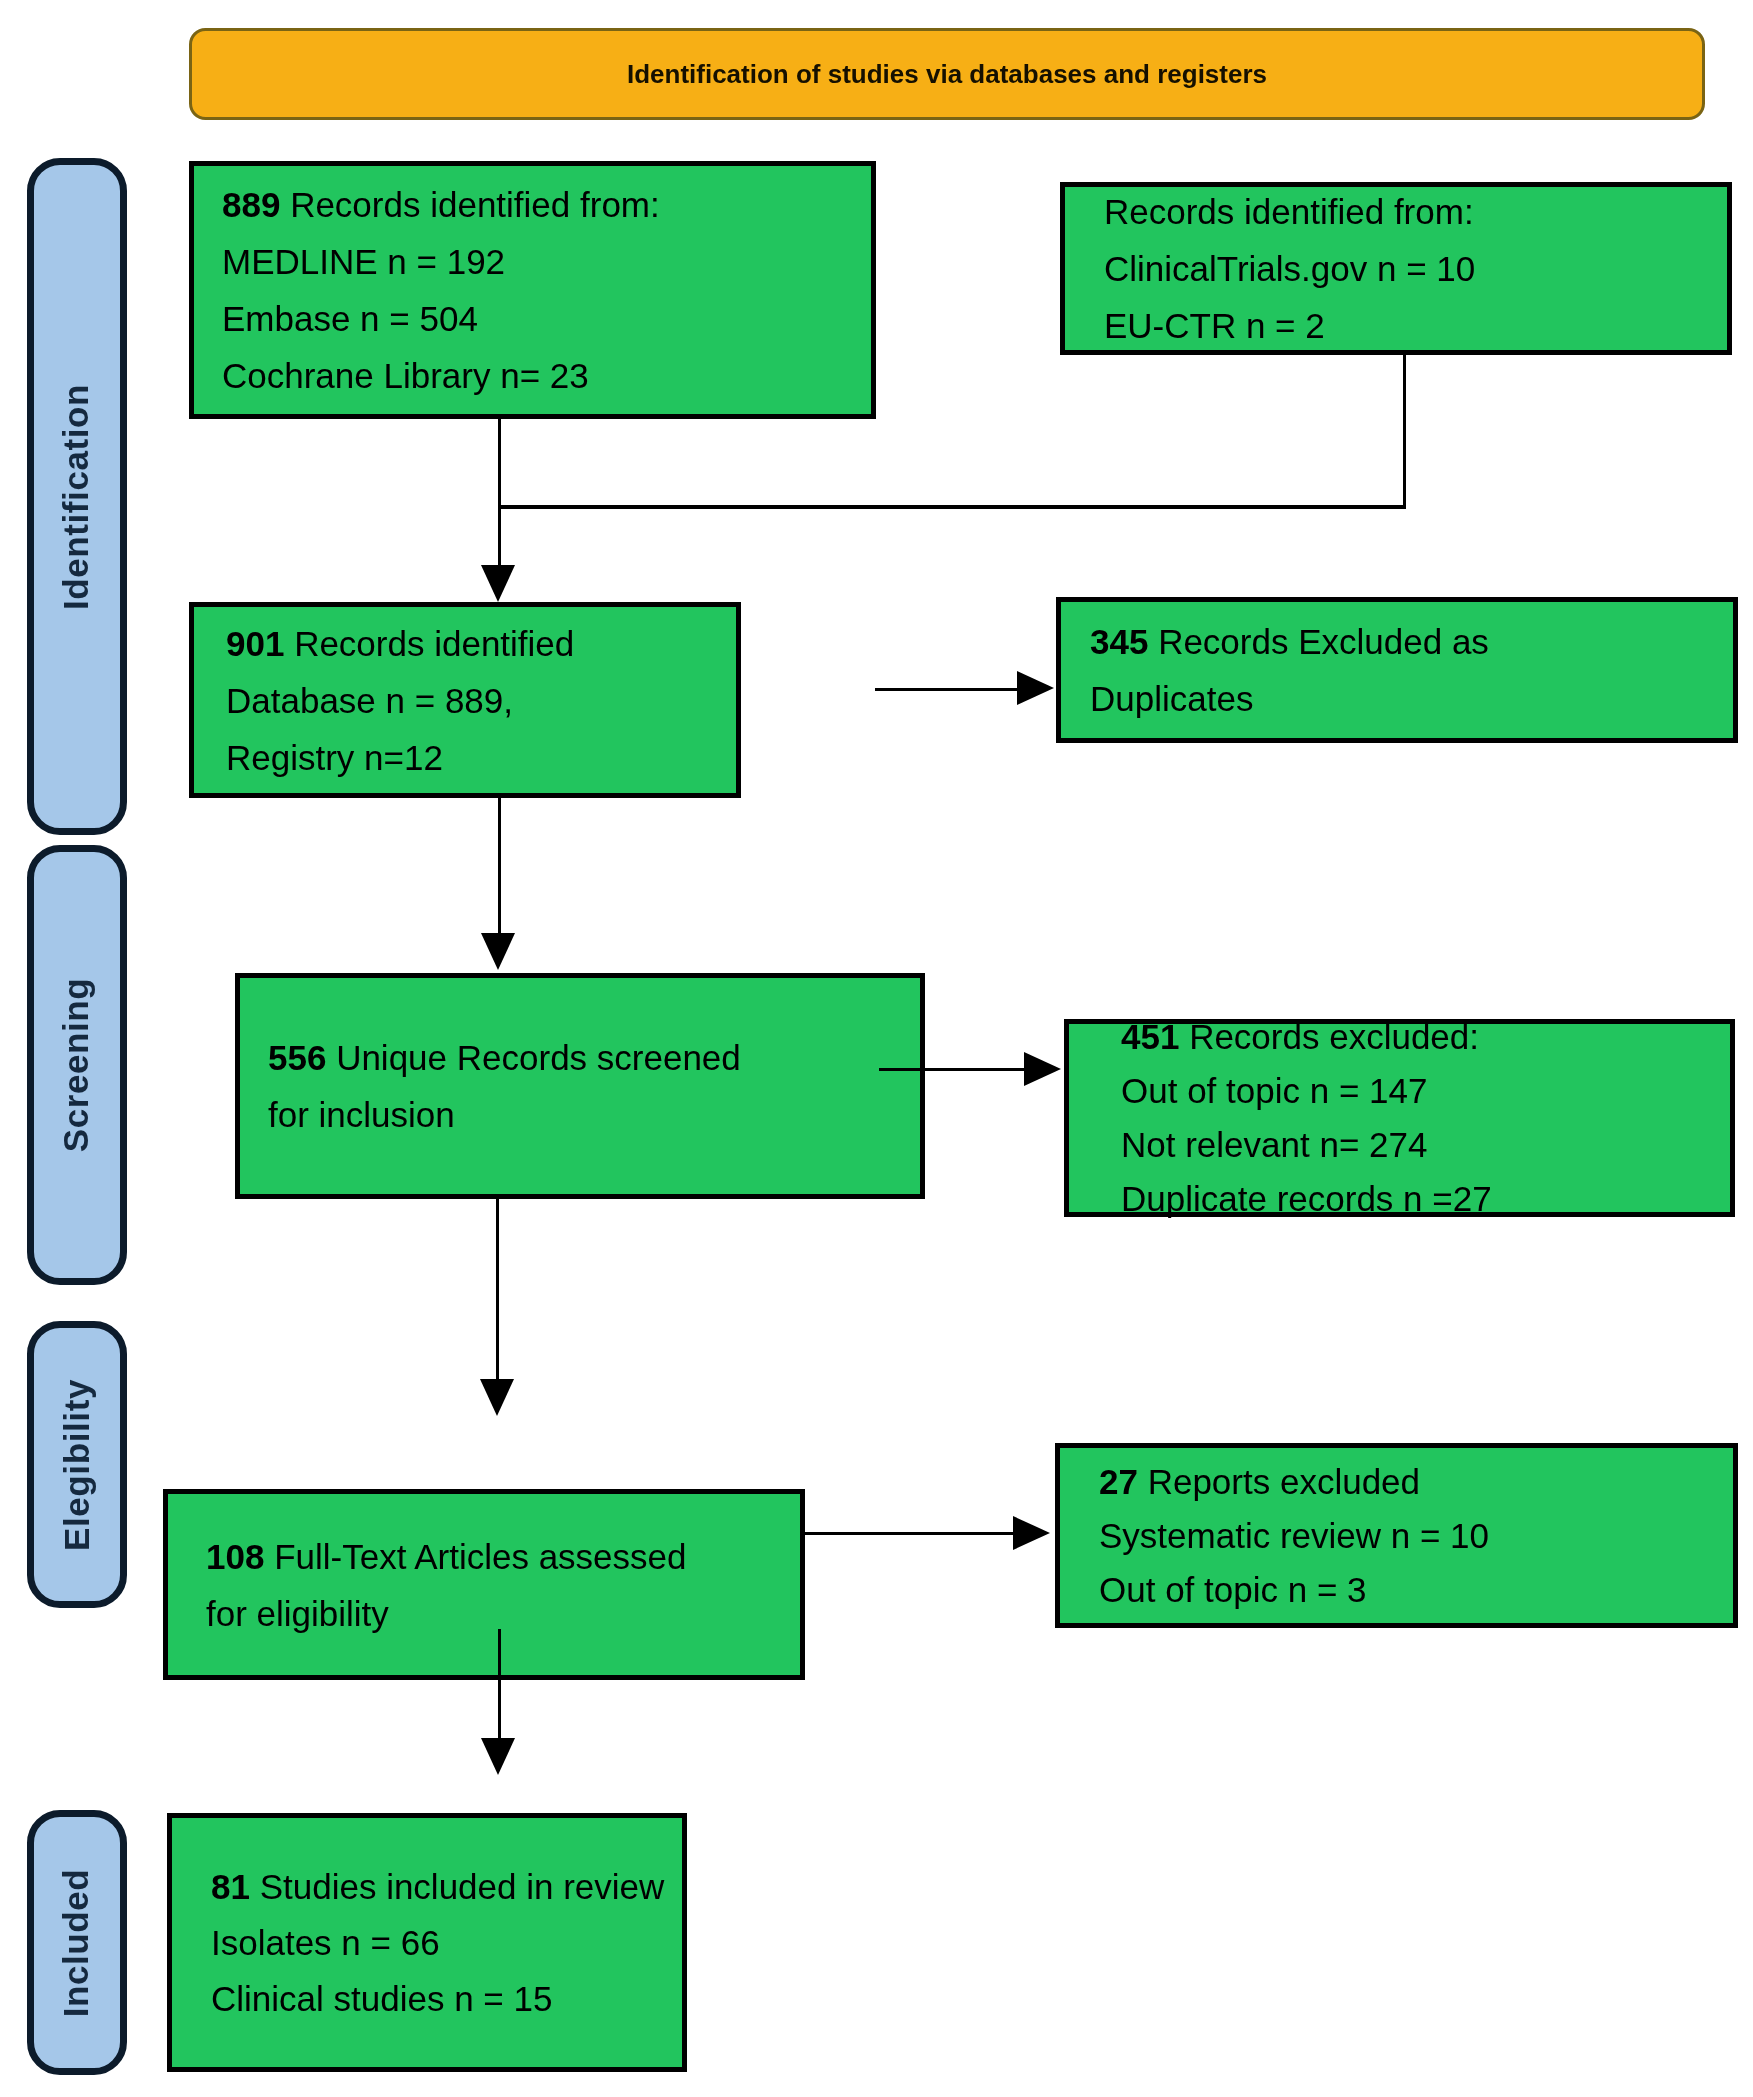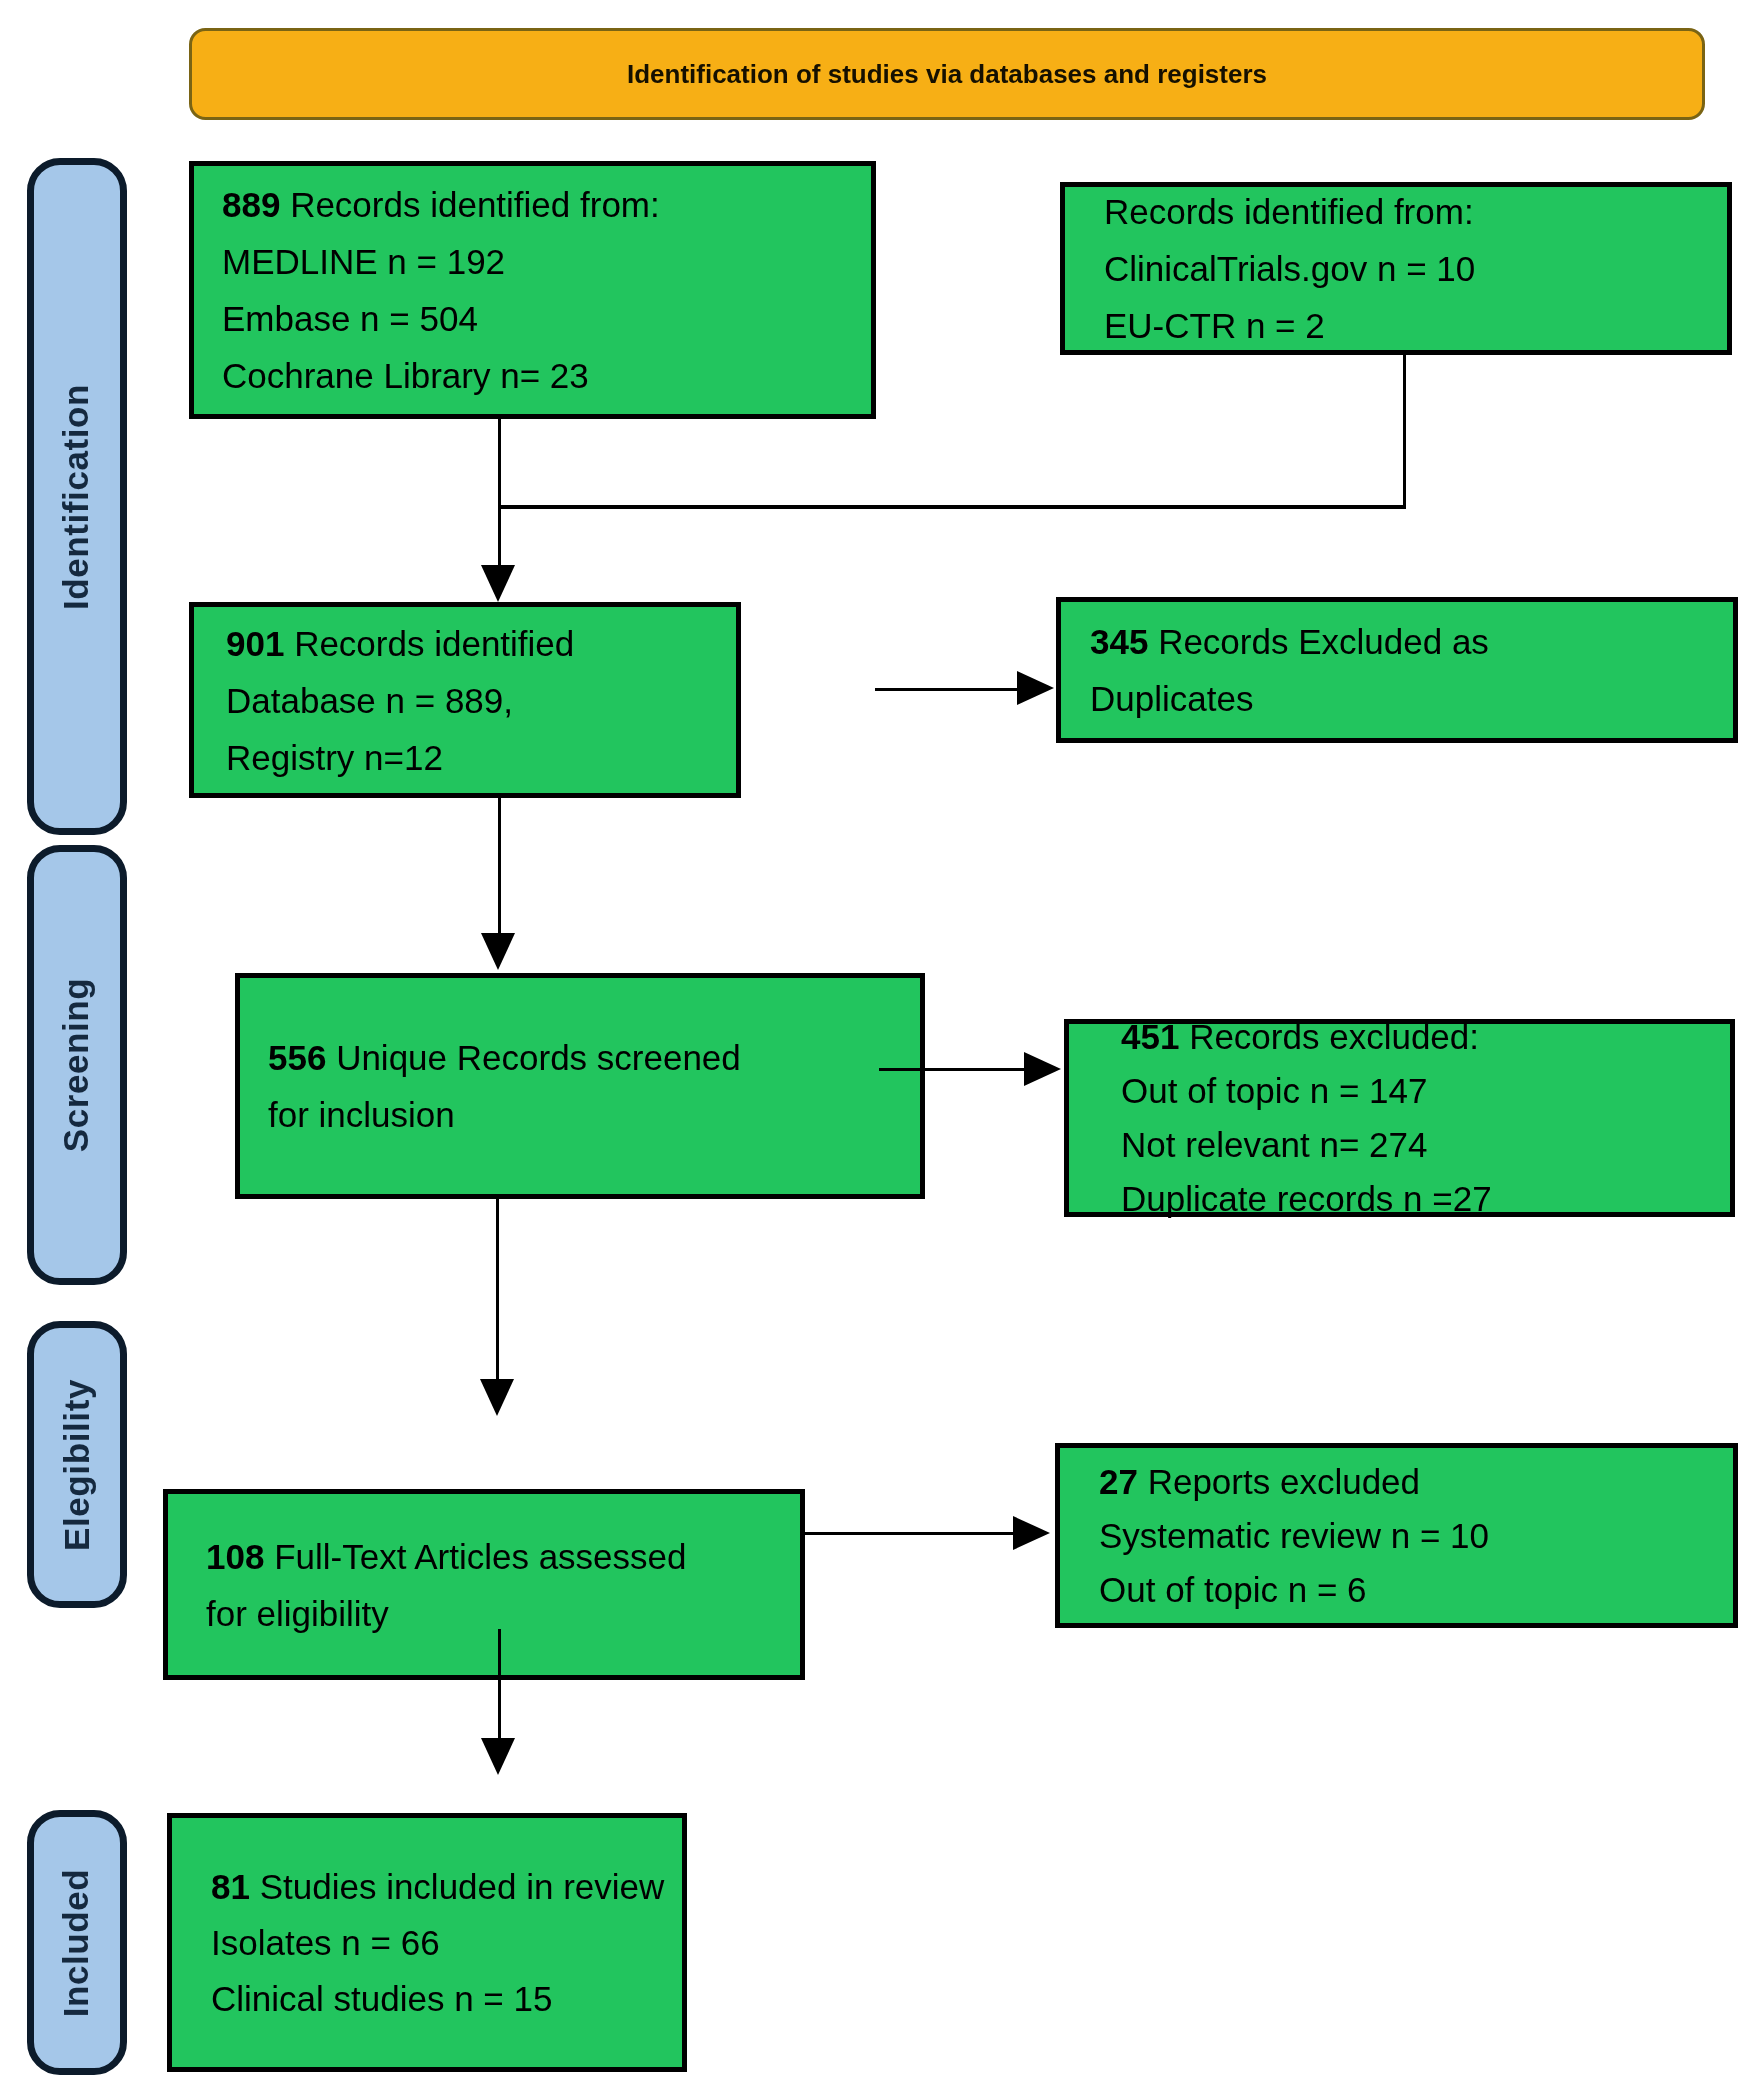--- a/index.html
+++ b/index.html
@@ -137,21 +137,21 @@
 </div>
 
 <div class="fbox b7">
   <div><span class="num">108</span><span> Full-Text Articles assessed</span></div>
   <div>for eligibility</div>
 </div>
 
 <div class="fbox b8">
   <div><span class="num">27</span><span> Reports excluded</span></div>
   <div>Systematic review n = 10</div>
-  <div>Out of topic n = 6</div>
+  <div>Out of topic n = 3</div>
 </div>
 
 <div class="fbox b9">
   <div><span class="num">81</span><span> Studies included in review</span></div>
   <div>Isolates n = 66</div>
   <div>Clinical studies n = 15</div>
 </div>
 
 <div class="line v1"></div>
 <div class="line stub2"></div>

